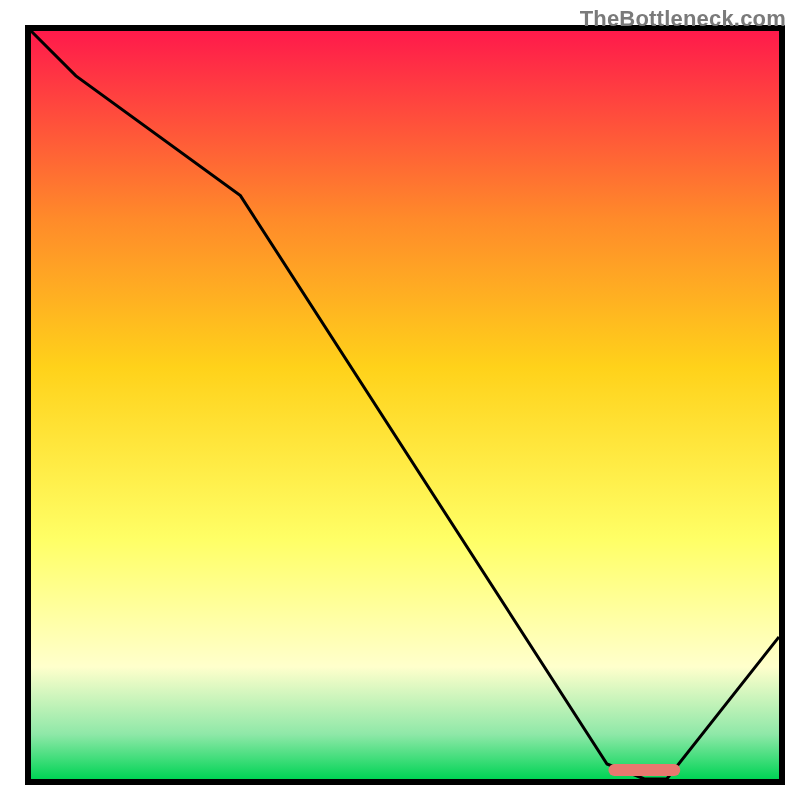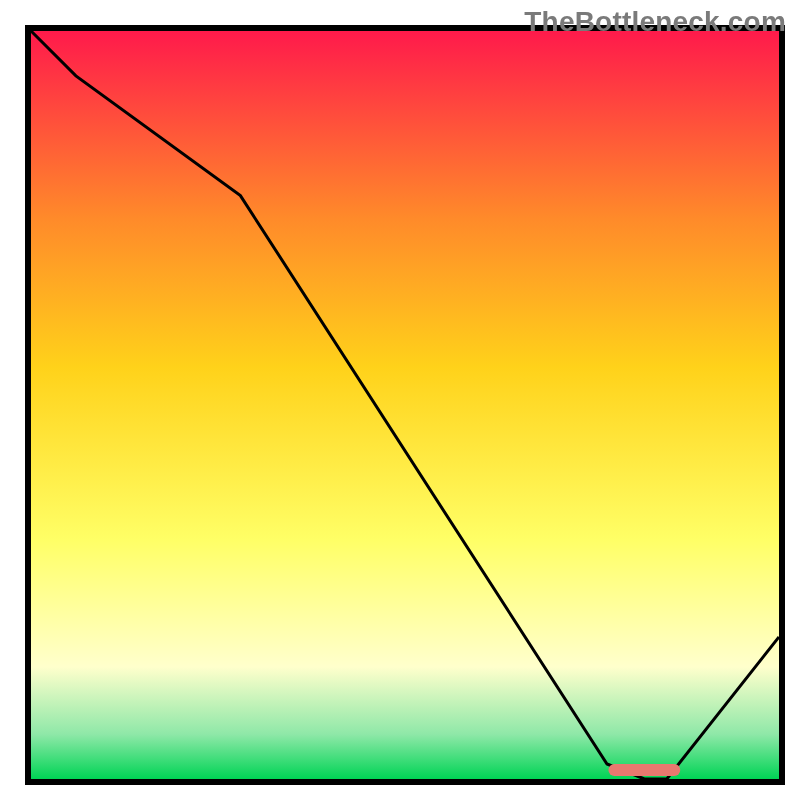--- a/index.html
+++ b/index.html
@@ -9,21 +9,21 @@
     width: 800px;
     height: 800px;
     overflow: hidden;
     position: relative;
     font-family: Arial, Helvetica, sans-serif;
   }
   .watermark {
     position: absolute;
     top: 6px;
     right: 14px;
-    font-size: 28px;
+    font-size: 22px;
     font-weight: bold;
     color: #7a7a7a;
     letter-spacing: 0.2px;
   }
   .plot-wrap {
     position: absolute;
     left: 0;
     top: 0;
     width: 800px;
     height: 800px;

